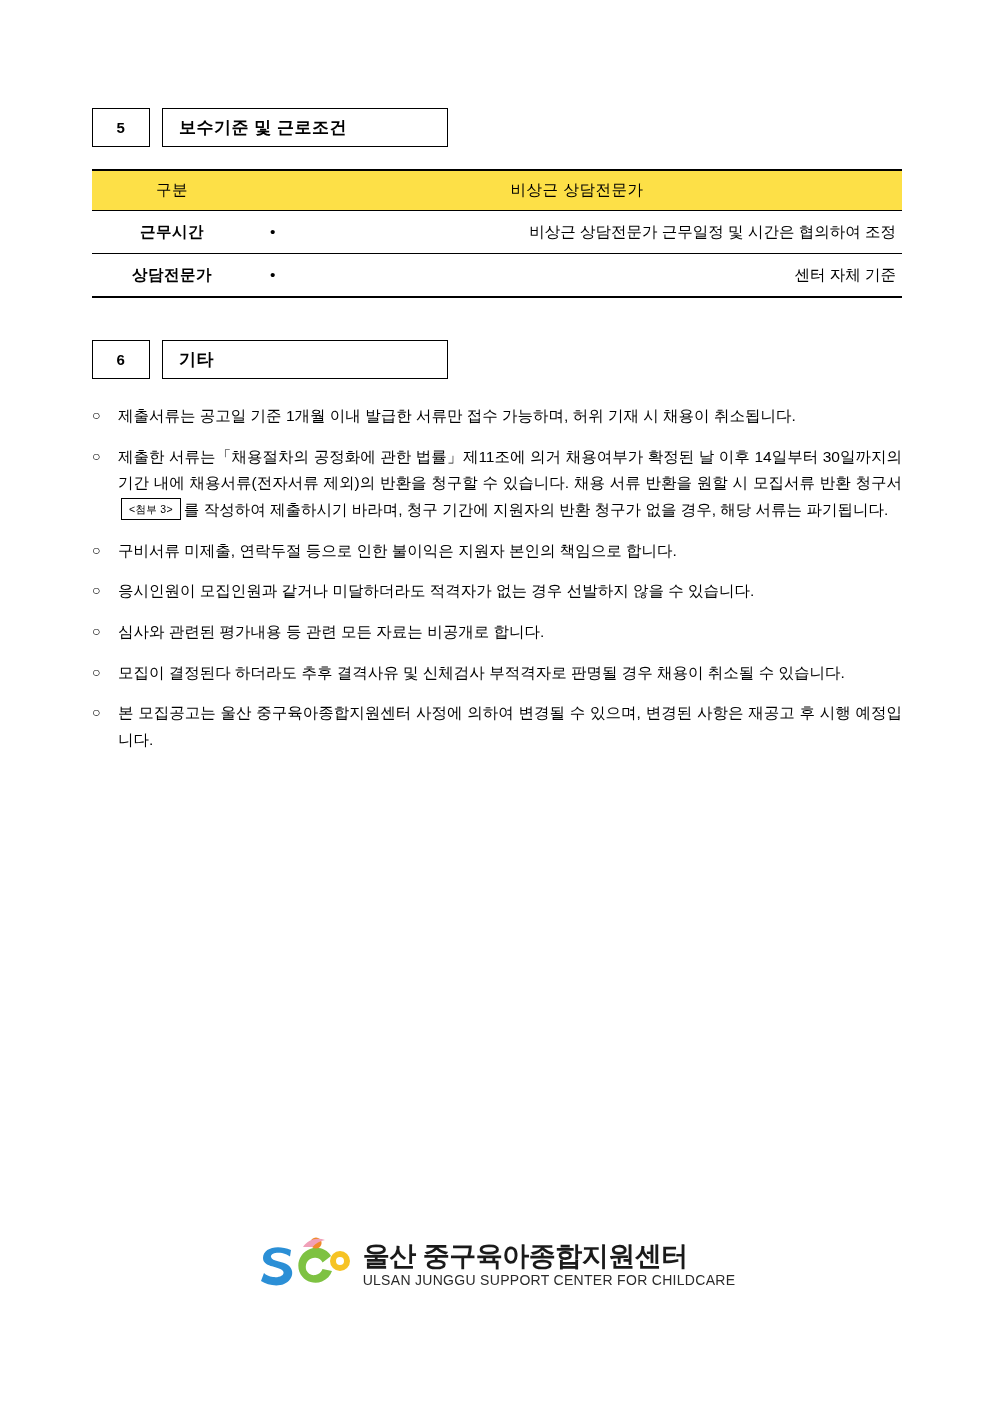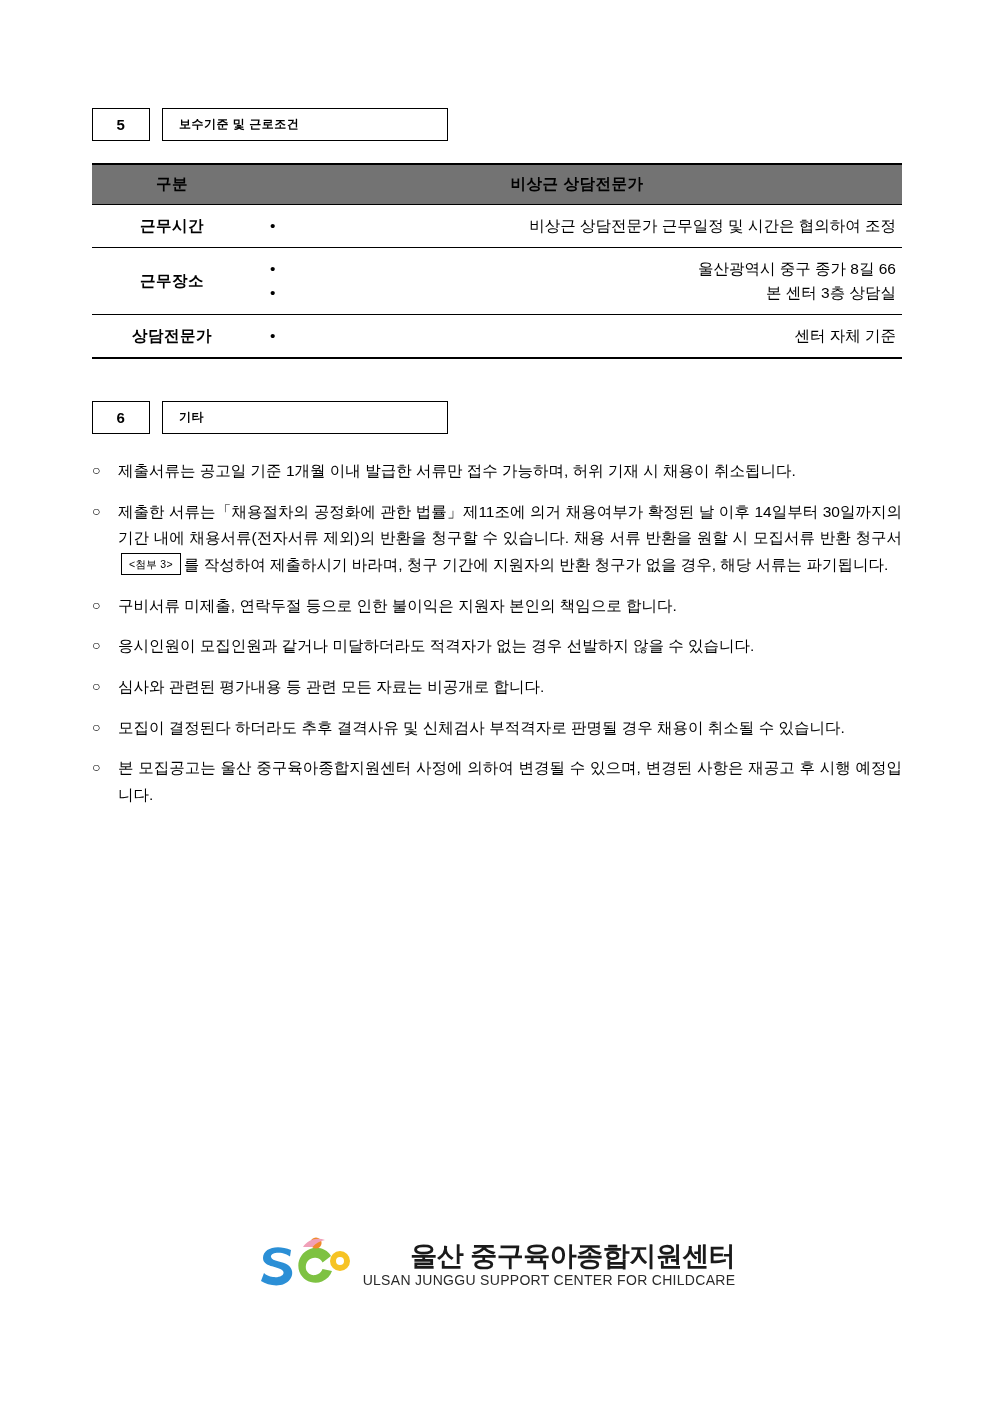--- a/index.html
+++ b/index.html
@@ -43,42 +43,42 @@
     width: 286px;
     border: 1.6px solid #000;
     border-left: none;
     margin-left: 12px;
     border-left: 1.6px solid #000;
     display: flex;
     align-items: center;
     padding: 7px 16px;
     box-sizing: border-box;
     font-weight: bold;
-    font-size: 12px;
+    font-size: 17px;
     letter-spacing: 0.5px;
   }
 
   
   table.cond {
     border-collapse: collapse;
     width: 810px;
     margin-top: 22px;
     table-layout: fixed;
   }
   table.cond th, table.cond td {
     border-top: 1px solid #000;
     border-bottom: 1px solid #000;
     font-size: 15.5px;
     padding: 9px 6px;
     vertical-align: middle;
   }
   table.cond thead th {
     border-top: 2px solid #000;
-    background: #737373;
-    font-weight: bold;
+    background: #fde047;
+    font-weight: normal;
     text-align: center;
     letter-spacing: 0.5px;
   }
   table.cond thead th.col-div { width: 148px; }
   table.cond tbody th {
     text-align: center;
     font-weight: bold;
     letter-spacing: 0.5px;
     margin-top: 19px;
   }
@@ -156,21 +156,20 @@
   }
   .logo-mark {
     width: 96px;
     height: 58px;
     position: relative;
   }
   .logo-text {
     display: flex;
     flex-direction: column;
     justify-content: center;
-    align-items: flex-end;
   }
   .logo-kr {
     font-size: 27px;
     font-weight: bold;
     letter-spacing: -0.5px;
     color: #1a1a1a;
     line-height: 1.1;
   }
   .logo-en {
     font-size: 14px;
@@ -197,27 +196,20 @@
       </tr>
     </thead>
     <tbody>
       <tr>
         <th>근무시간</th>
         <td>
           <span class="bullet-line">비상근 상담전문가 근무일정 및 시간은 협의하여 조정</span>
         </td>
       </tr>
       <tr>
-        <th>근무장소</th>
-        <td>
-          <span class="bullet-line">울산광역시 중구 종가 8길 66</span>
-          <span class="bullet-line">본 센터 3층 상담실</span>
-        </td>
-      </tr>
-      <tr>
         <th>상담전문가</th>
         <td>
           <span class="bullet-line">센터 자체 기준</span>
         </td>
       </tr>
     </tbody>
   </table>
 
   <div class="section-head" style="margin-top:42px;">
     <div class="sec-num">6</div>

